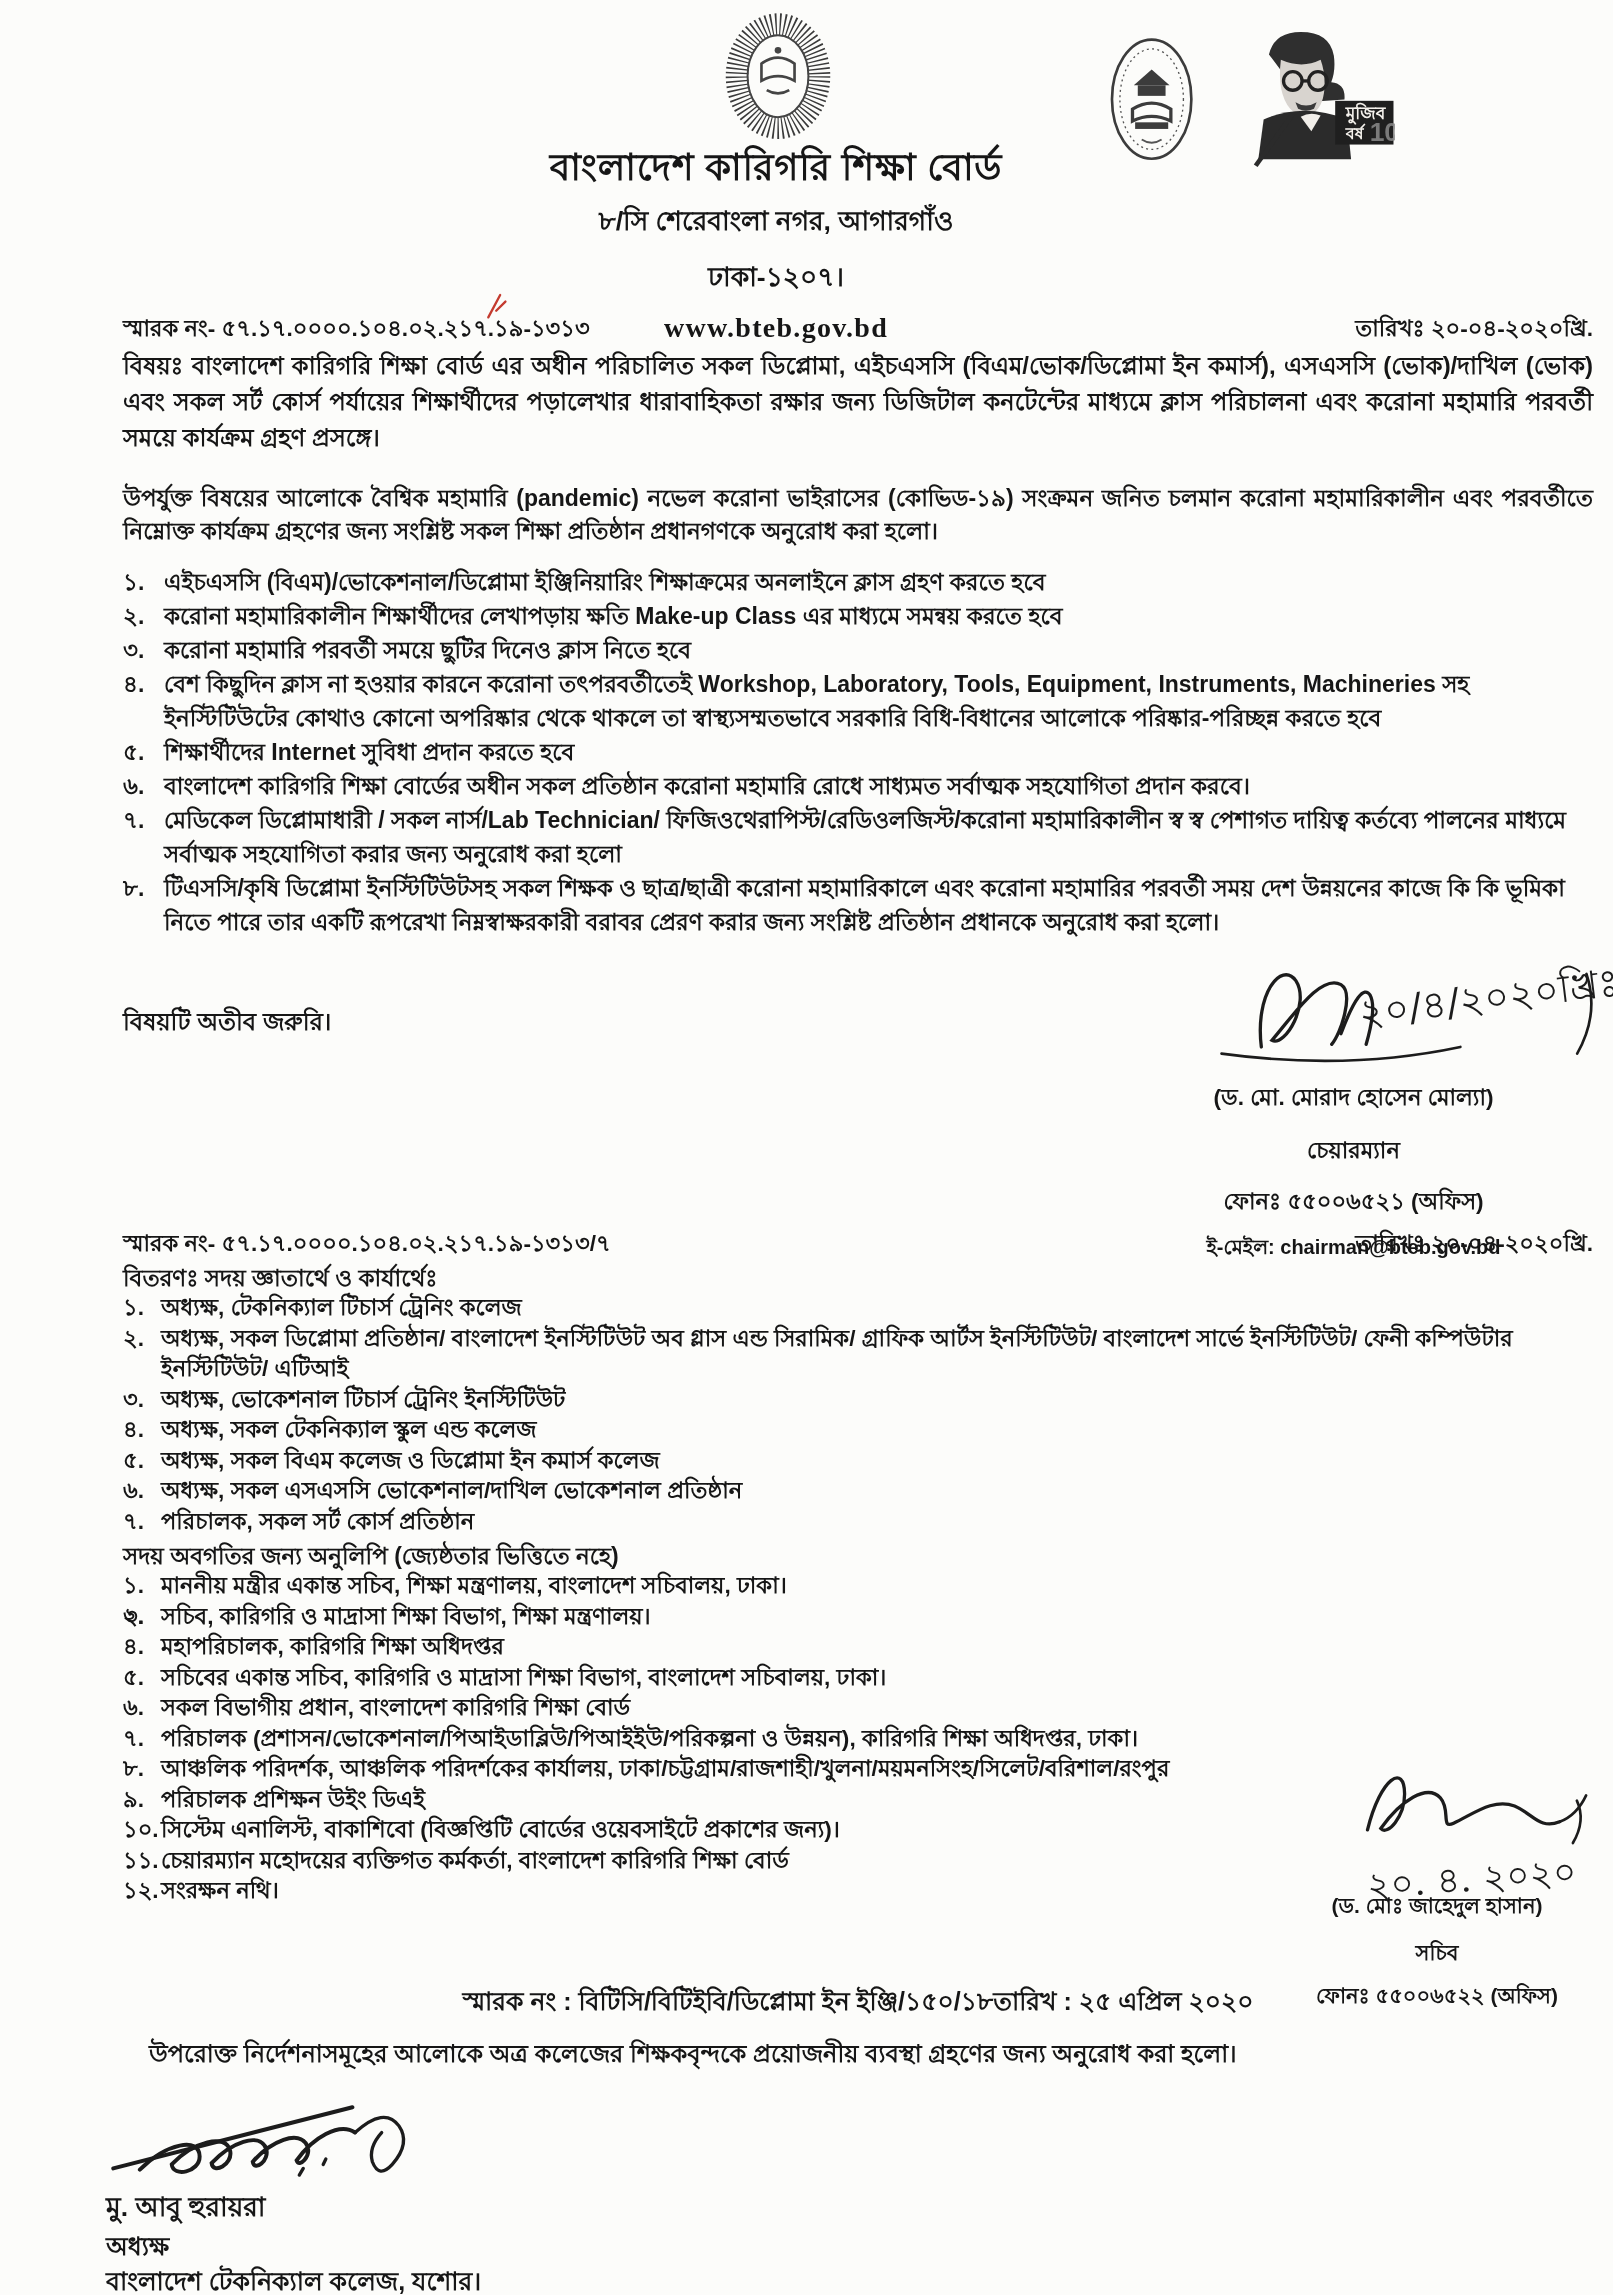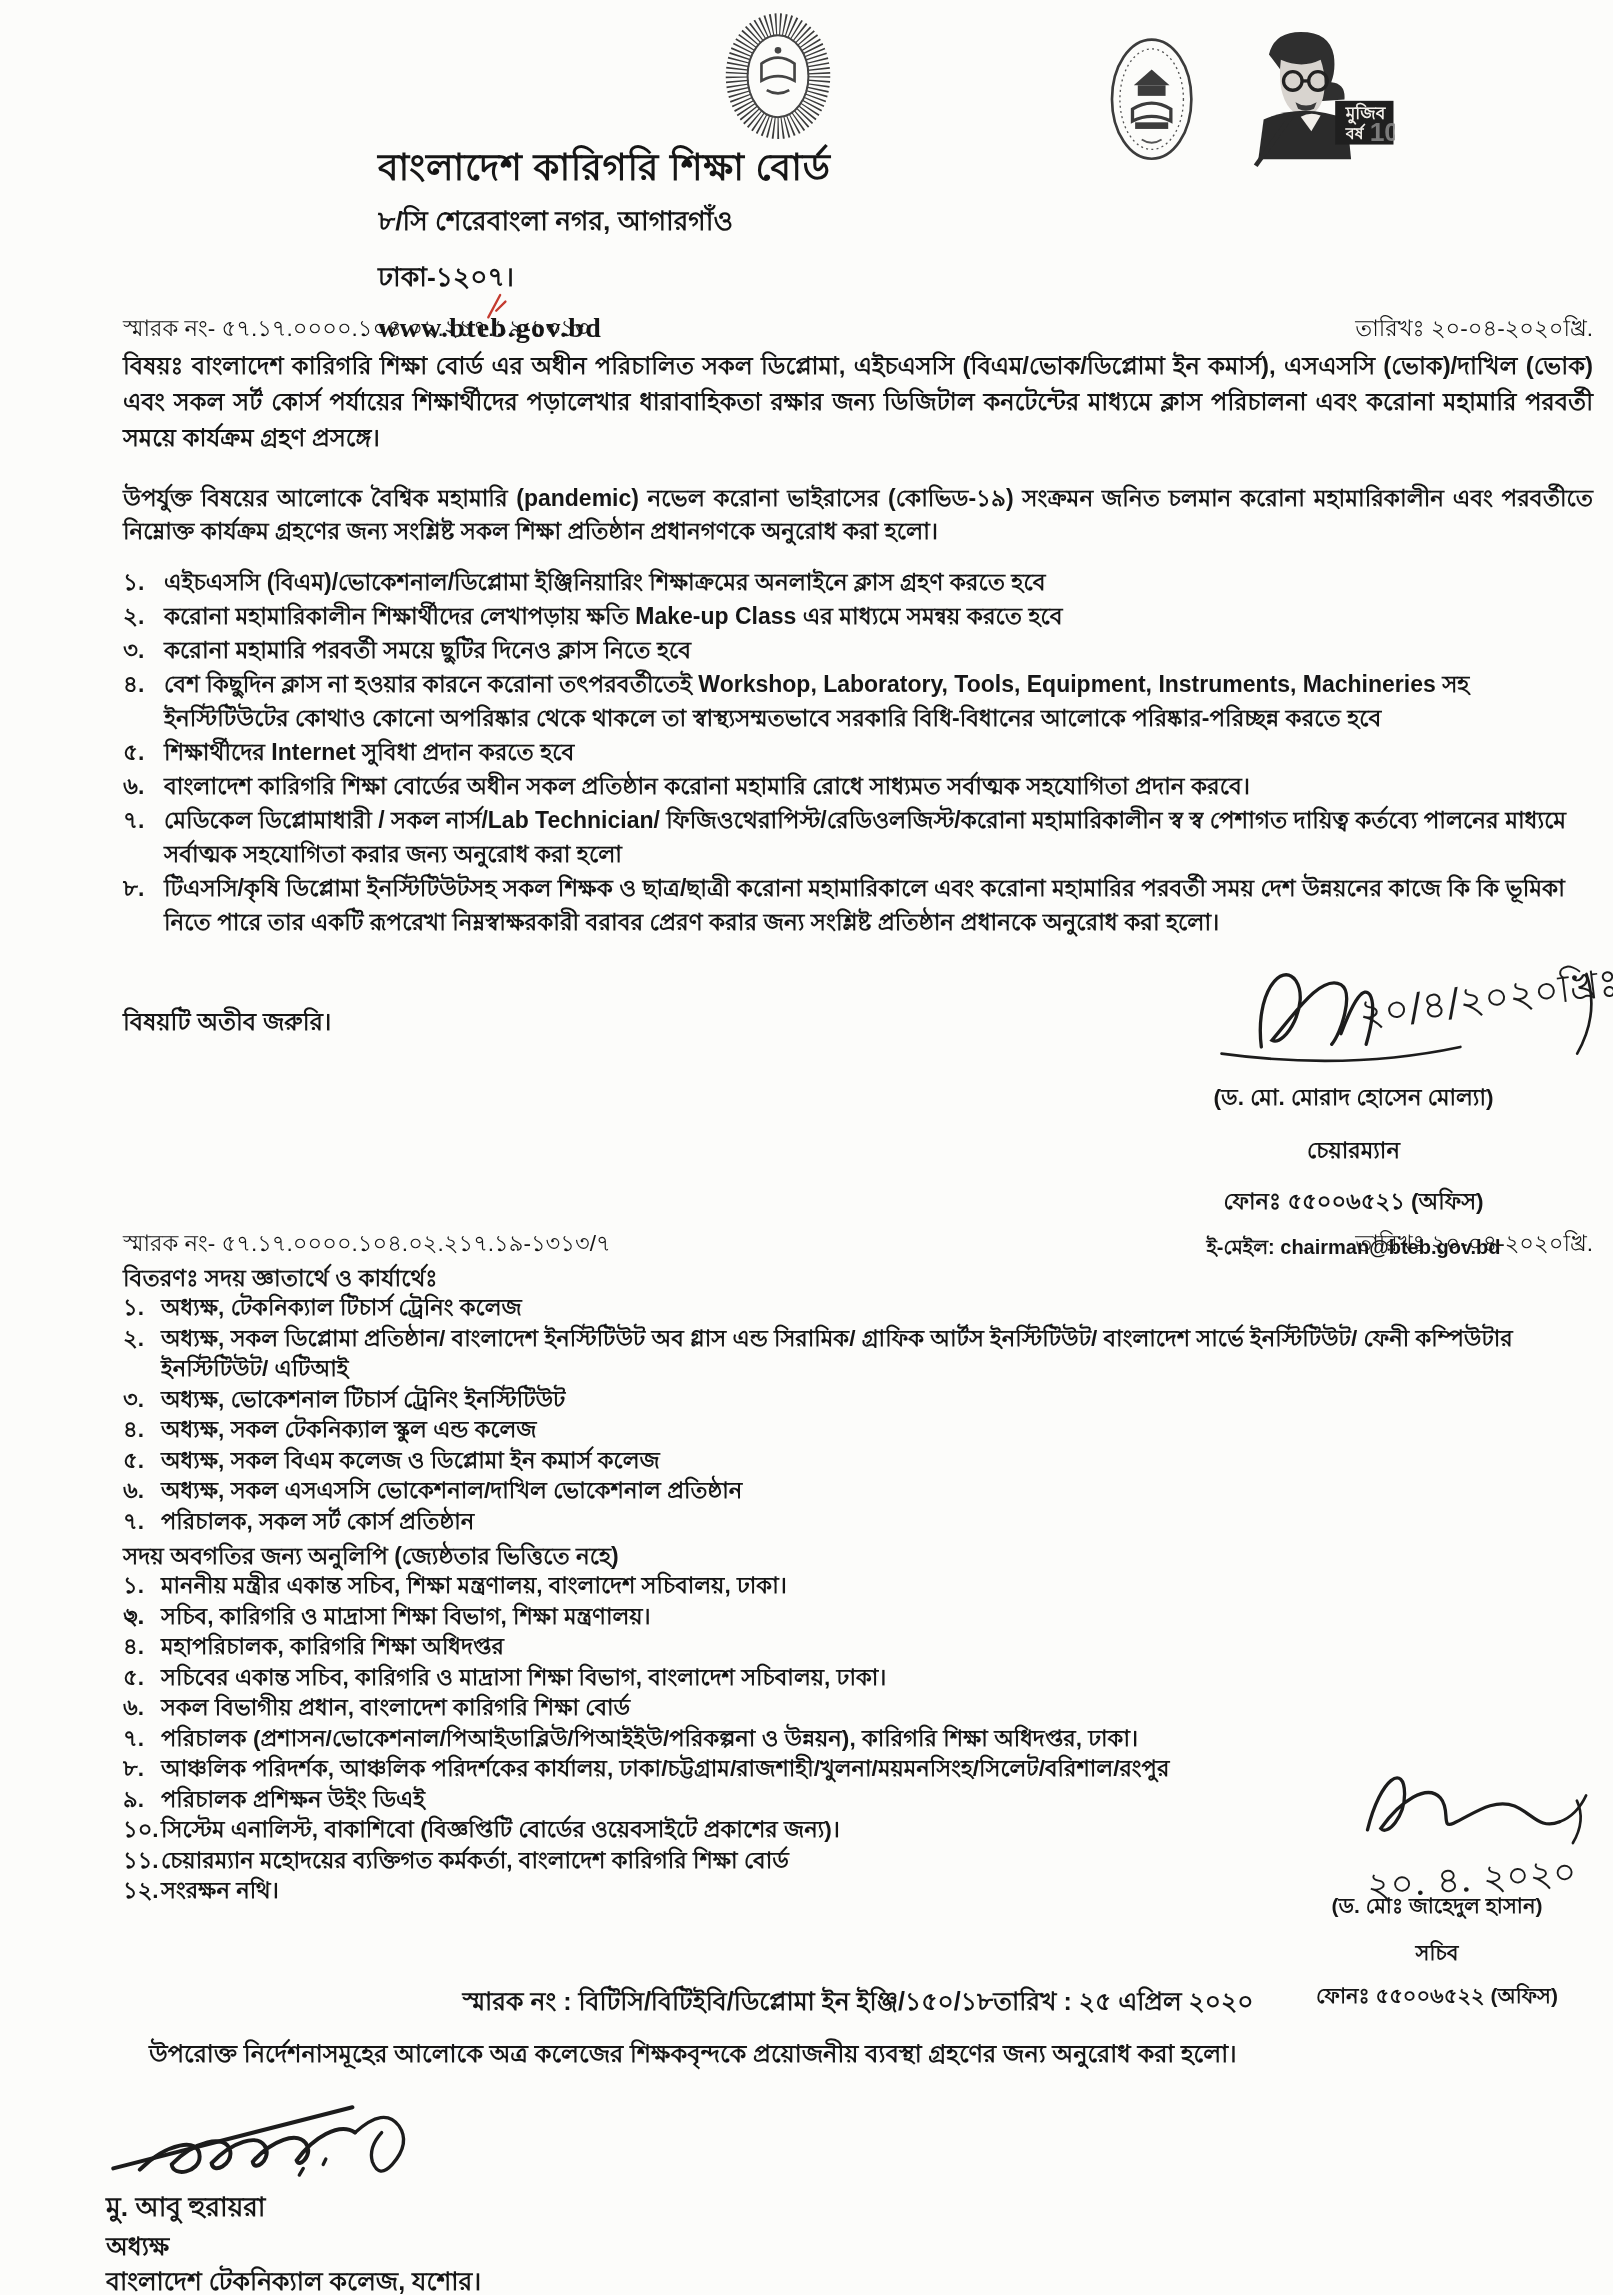--- a/index.html
+++ b/index.html
@@ -2,25 +2,25 @@
 <html lang="bn" style="font-size:10.6px"><head>
 <meta charset="utf-8">
 <style>
   html,body { margin:0; padding:0; background:#9a9a9a; }
   .page {
     position:relative; width:1614px; height:2295px;
     background:#fcfcfa; color:#161616; overflow:hidden;
     font-family:"Liberation Sans", sans-serif;
   }
   .abs { position:absolute; }
-  .ctr { }
+  .ctr { text-align:center; }
   .org-title { font-size:37px; font-weight:800; letter-spacing:0.7px; }
   .addr { font-size:26.5px; font-weight:700; }
   .site { font-size:28px; font-weight:700; font-family:"Liberation Serif", serif; letter-spacing:1.3px; }
-  .memo-row { left:123px; width:1470px; display:flex; justify-content:space-between; font-size:22.6px; font-weight:400; }
+  .memo-row { left:123px; width:1470px; display:flex; justify-content:space-between; font-size:22.6px; font-weight:700; }
   .subject { left:123px; width:1470px; font-size:24px; font-weight:800; line-height:36px; text-align:justify; }
   .intro { left:123px; width:1470px; font-size:23px; font-weight:600; line-height:33px; text-align:justify; }
   .dirlist { left:123px; width:1477px; font-size:23px; font-weight:600; line-height:34px; }
   .hang { position:relative; padding-left:41px; }
   .hang > .num { position:absolute; left:0; top:0; font-weight:700; }
   .urgent { left:123px; font-size:24px; font-weight:800; }
   .sigblock { text-align:center; font-size:22.6px; font-weight:700; }
   .heading { left:123px; font-size:23px; font-weight:700; }
   .plainlist { left:123px; width:1407px; font-size:22.6px; font-weight:600; line-height:30.5px; }
   .plainlist .hang { padding-left:38px; }

